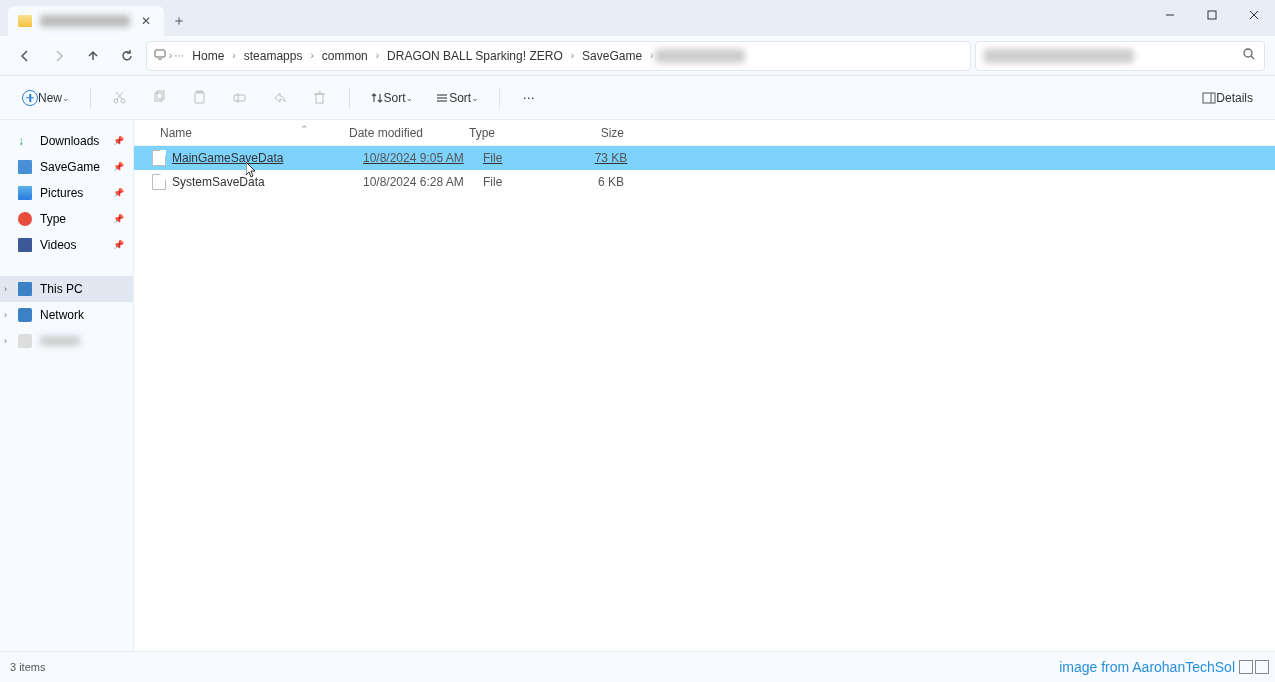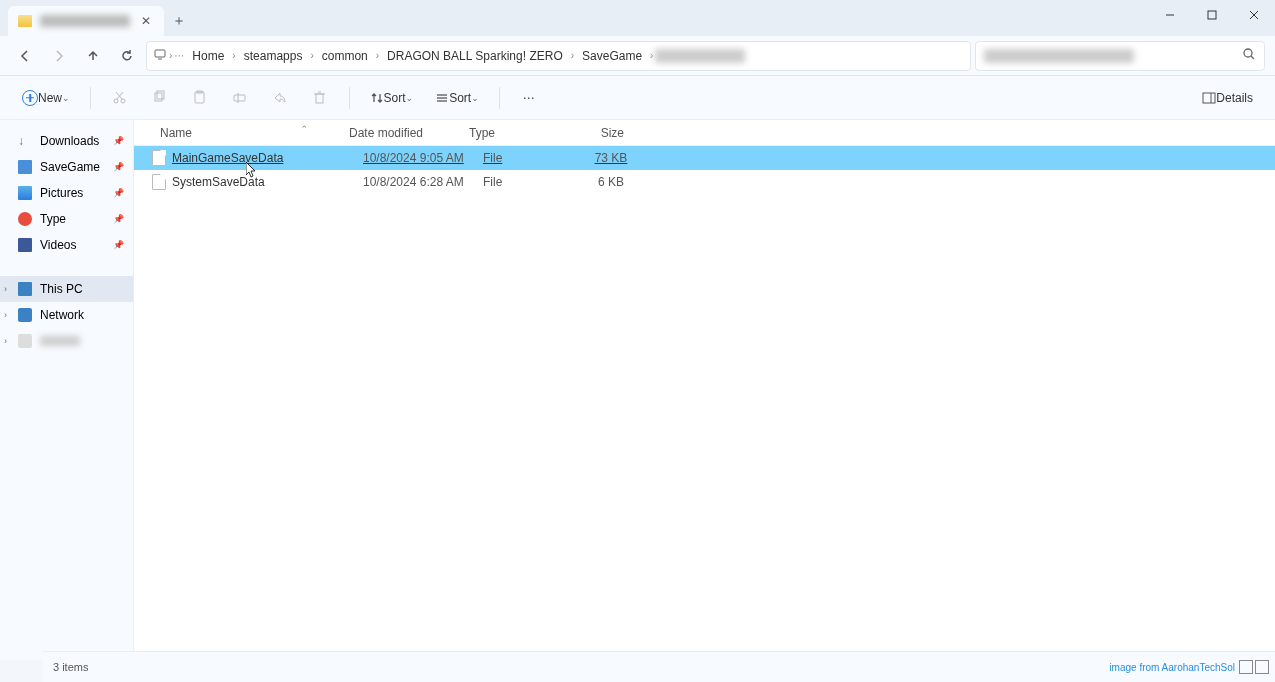--- a/index.html
+++ b/index.html
@@ -76,22 +76,22 @@
 .row { display: flex; height: 24px; align-items: center; font-size: 12px; color: #333; cursor: pointer; }
 .row.selected { background: #7dd3fc; text-decoration: underline; }
 .row .file-ico { width: 14px; height: 16px; margin-left: 18px; margin-right: 6px; background: #fff; border: 1px solid #bbb; border-radius: 1px; position: relative; }
 .row .file-ico::after { content: ""; position: absolute; right: -1px; top: -1px; border: 3px solid transparent; border-right-color: #fff; border-top-color: #fff; }
 .row .c-name { width: 191px; }
 .row .c-date { width: 120px; color: #555; }
 .row .c-type { width: 100px; color: #555; }
 .row .c-size { width: 66px; text-align: center; padding-right: 10px; color: #555; }
 
 
-.status { position: absolute; bottom: 0; left: 0; right: 0; height: 22px; background: #f7fbff; border-top: 1px solid #e8eef6; display: flex; align-items: center; padding: 15px 10px; font-size: 11px; color: #555; margin-left: 43px; }
-.status .watermark { position: absolute; right: 40px; color: #2a8fd9; font-size: 10px; font-weight: 500; }
+.status { position: absolute; bottom: 0; left: 0; right: 0; height: 22px; background: #f7fbff; border-top: 1px solid #e8eef6; display: flex; align-items: center; padding: 15px 10px; font-size: 11px; color: #555; }
+.status .watermark { position: absolute; right: 40px; color: #2a8fd9; font-size: 14px; font-weight: 500; }
 .status .view-toggle { position: absolute; right: 6px; display: flex; gap: 2px; }
 .status .vt { width: 14px; height: 14px; border: 1px solid #888; cursor: pointer; }
 
 .cursor { position: absolute; left: 246px; top: 162px; width: 12px; height: 18px; pointer-events: none; z-index: 100; }
 </style>
 </head>
 <body>
 
 <div class="tabstrip">
   <div class="tab">

